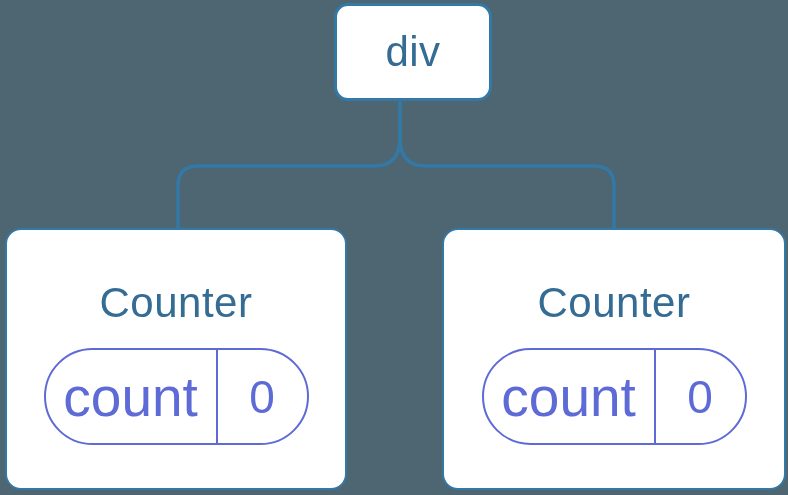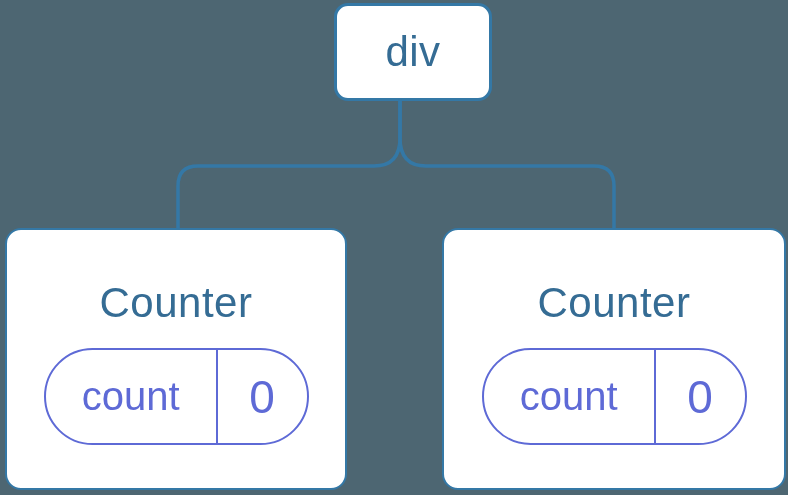--- a/index.html
+++ b/index.html
@@ -92,21 +92,21 @@
     display: flex;
     overflow: hidden;
     background: var(--node-bg);
   }
   .pill-key {
     flex: 0 0 66%;
     display: flex;
     align-items: center;
     justify-content: center;
     border-right: 2px solid var(--accent);
-    font-size: 40px;
+    font-size: 55px;
     color: var(--accent);
   }
   .pill-value {
     flex: 1 1 auto;
     display: flex;
     align-items: center;
     justify-content: center;
     font-size: 46px;
     color: var(--accent);
   }

